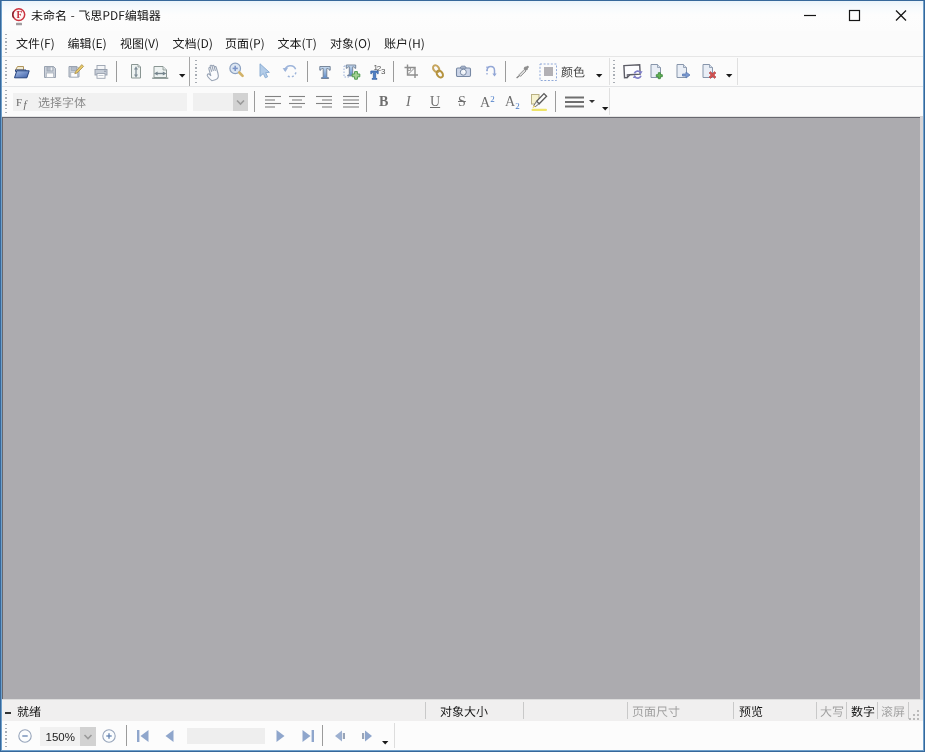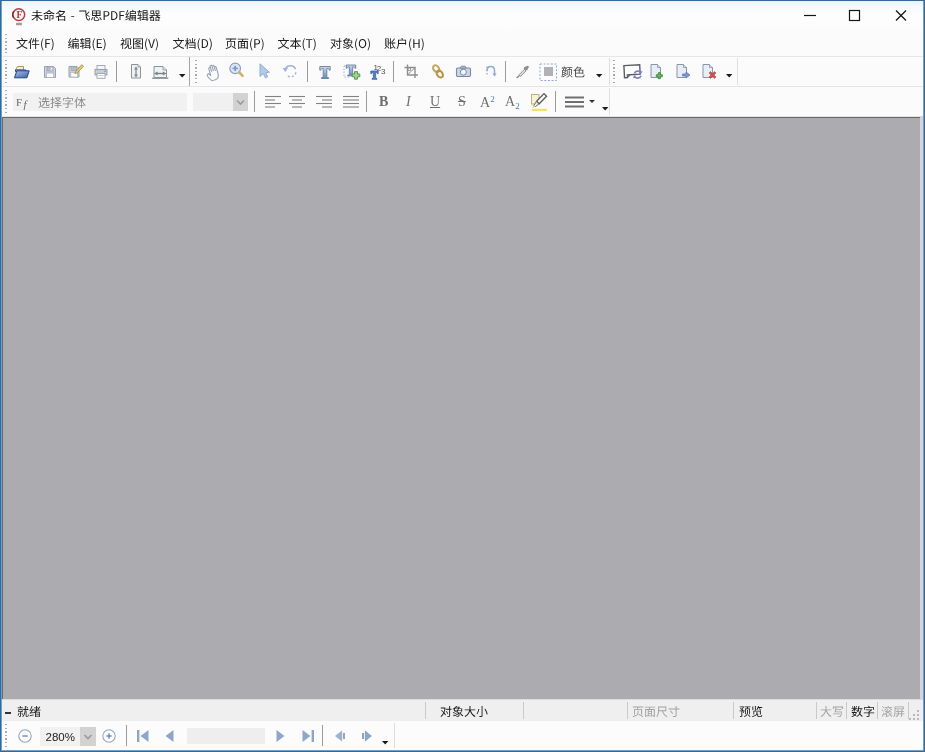--- a/index.html
+++ b/index.html
@@ -280,21 +280,21 @@
   </svg>
 <svg width="8" height="6" style="left:602px;top:107px">
     <polygon points="0,0 6.4,0 3.2,3.4" fill="#1a1a1a"></polygon>
   </svg>
 
 <svg width="16" height="16" style="left:17px;top:728px">
  <circle cx="8" cy="8" r="6.2" fill="#fbfdfe" stroke="#97a5bb" stroke-width="1.1"></circle>
  <line x1="5.3" y1="8" x2="10.7" y2="8" stroke="#6282b0" stroke-width="1.3"></line>
 </svg>
 <div class="abs" style="left:40px;top:727px;width:40px;height:19px;background:#f1f1f1"></div>
-<div class="abs" style="left:45.5px;top:730.5px;font-family:'Liberation Sans';font-size:11.5px;color:#222">280%</div>
+<div class="abs" style="left:45.5px;top:730.5px;font-family:'Liberation Sans';font-size:11.5px;color:#222">150%</div>
 <div class="abs" style="left:80px;top:727px;width:16px;height:19px;background:#d2d2d2"></div>
 <svg width="16" height="19" style="left:80px;top:727px">
     <polyline points="4.5,8 8,11.5 11.5,8" fill="none" stroke="#9a9a9a" stroke-width="1.6"></polyline>
   </svg>
 <svg width="16" height="16" style="left:101px;top:728px">
  <circle cx="8" cy="8" r="6.2" fill="#fbfdfe" stroke="#97a5bb" stroke-width="1.1"></circle>
  <line x1="5.3" y1="8" x2="10.7" y2="8" stroke="#6282b0" stroke-width="1.3"></line>
  <line x1="8" y1="5.3" x2="8" y2="10.7" stroke="#6282b0" stroke-width="1.3"></line>
 </svg>
 <svg width="14" height="14" style="left:136px;top:729px">

